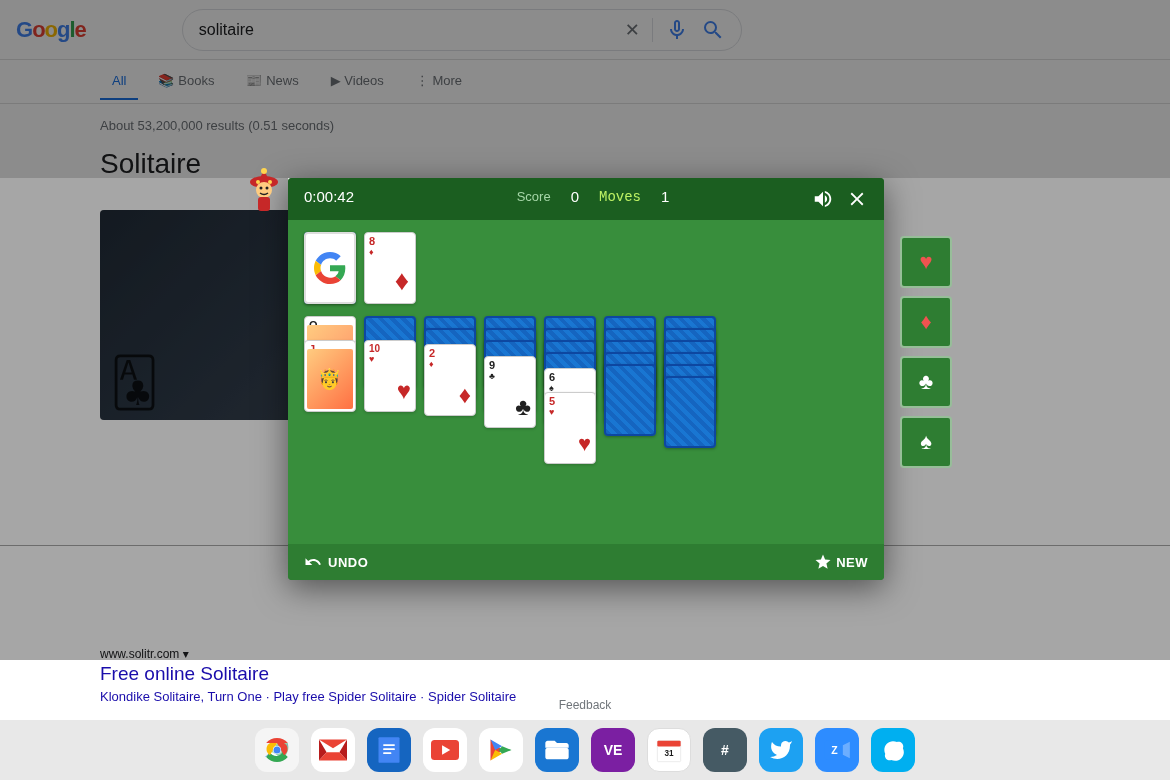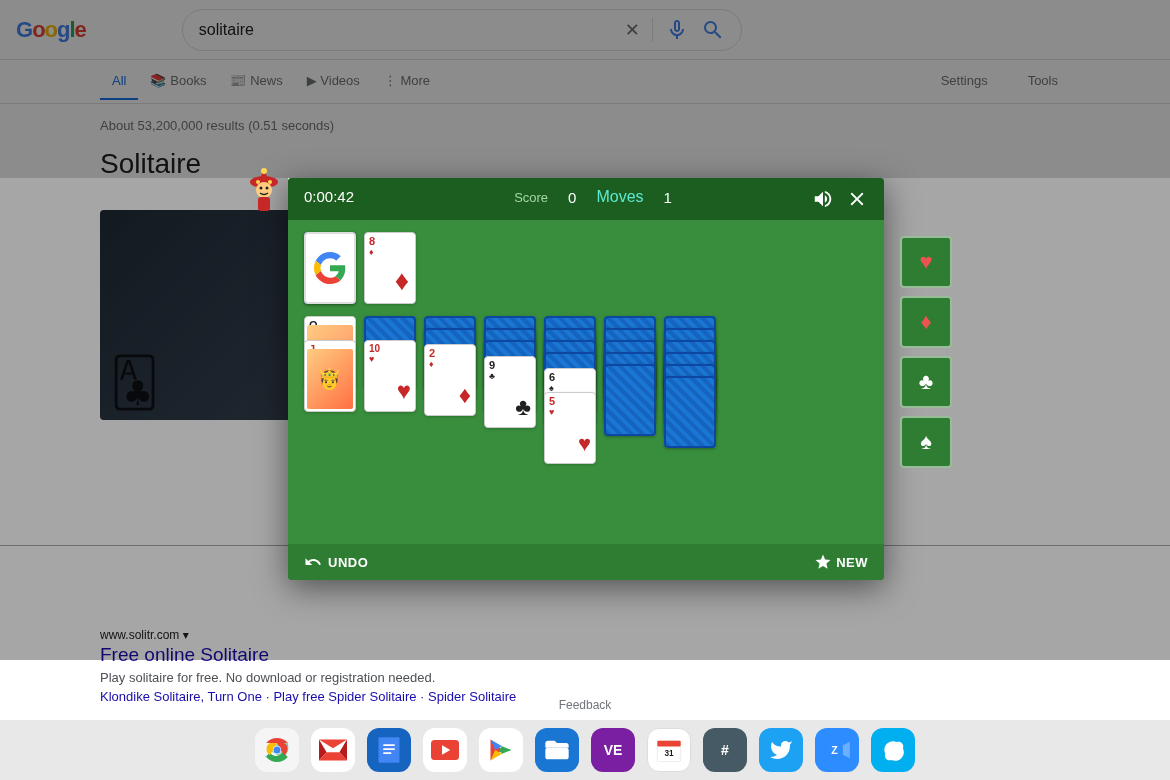--- a/index.html
+++ b/index.html
@@ -73,21 +73,21 @@
 
     .search-tabs {
       position: absolute;
       top: 60px; left: 0; right: 0;
       height: 44px;
       background: #fff;
       border-bottom: 1px solid #e0e0e0;
       display: flex;
       align-items: center;
       padding: 0 100px;
-      gap: 0;
+      gap: 8px;
       z-index: 1;
     }
 
     .search-tab {
       padding: 10px 12px;
       font-size: 13px;
       color: #70757a;
       cursor: pointer;
       display: flex;
       align-items: center;
@@ -423,24 +423,20 @@
     </svg>
   </div>
 </div>
 
 <div class="search-tabs">
   <div class="search-tab active">All</div>
   <div class="search-tab">📚 Books</div>
   <div class="search-tab">📰 News</div>
   <div class="search-tab">▶ Videos</div>
   <div class="search-tab">⋮ More</div>
-  <div class="search-tab-right">
-    <div class="search-tab">Settings</div>
-    <div class="search-tab">Tools</div>
-  </div>
 </div>
 
 <div class="results-count">About 53,200,000 results (0.51 seconds)</div>
 
 <div class="solitaire-title">Solitaire</div>
 
 <div class="result-image-area">
   <div class="result-image-overlay"></div>
 
   <div style="position:absolute; bottom:10px; left:10px; font-size:48px; opacity:0.7;">🃑</div>
@@ -474,21 +470,21 @@
       <circle cx="14" cy="14" r="2" fill="#ffd54f"></circle>
       <circle cx="26" cy="14" r="2" fill="#ffd54f"></circle>
     </svg>
   </div>
 
   <div class="game-header">
     <span class="game-timer">0:00:42</span>
     <div style="display:flex;align-items:center;gap:20px;">
       <span style="color:#a5d6a7;font-size:13px;margin-left:20px;">Score</span>
       <span style="color:#fff;font-size:15px;font-weight:500;">0</span>
-      <span style="color:#5eead4;font-size:16px;">Moves</span>
+      <span style="color:#bef264;font-size:14px;font-family:Liberation Mono, monospace;">Moves</span>
       <span style="color:#fff;font-size:15px;font-weight:500;">1</span>
     </div>
     <div class="game-header-controls">
 
       <svg width="22" height="22" viewBox="0 0 24 24" fill="white" style="cursor:pointer;">
         <path d="M3 9v6h4l5 5V4L7 9H3zm13.5 3c0-1.77-1.02-3.29-2.5-4.03v8.05c1.48-.73 2.5-2.25 2.5-4.02zM14 3.23v2.06c2.89.86 5 3.54 5 6.71s-2.11 5.85-5 6.71v2.06c4.01-.91 7-4.49 7-8.77s-2.99-7.86-7-8.77z"></path>
       </svg>
 
       <svg width="22" height="22" viewBox="0 0 24 24" fill="white" style="cursor:pointer;">
         <path d="M19 6.41L17.59 5 12 10.59 6.41 5 5 6.41 10.59 12 5 17.59 6.41 19 12 13.41 17.59 19 19 17.59 13.41 12z"></path>
@@ -632,21 +628,20 @@
   </div>
 </div>
 
 <div class="feedback-link">Feedback</div>
 
 <div class="bottom-results">
   <div style="font-size:12px;color:#202124;margin-bottom:2px;">
     <span>www.solitr.com</span> <span>▾</span>
   </div>
   <div style="font-size:19px;color:#1a0dab;cursor:pointer;margin-bottom:4px;">Free online Solitaire</div>
-  <div style="font-size:13px;color:#4d5156;margin-bottom:4px;">Play solitaire for free. No download or registration needed.</div>
   <div style="font-size:13px;color:#1a0dab;cursor:pointer;">Klondike Solitaire, Turn One · Play free Spider Solitaire · Spider Solitaire</div>
 </div>
 
 <div class="taskbar">
 
   <div class="taskbar-icon" style="background:#f5f5f5;">
     <svg width="28" height="28" viewBox="0 0 48 48">
       <circle cx="24" cy="24" r="12" fill="#fff"></circle>
       <path fill="#EA4335" d="M24 12h18.5A24 24 0 0 0 5.5 12H24z"></path>
       <path fill="#34A853" d="M36.7 35.5A24 24 0 0 0 42.5 12H24l-9 15.6 12.9 7.4a12 12 0 0 0 8.8-7.5z" opacity=".5"></path>

